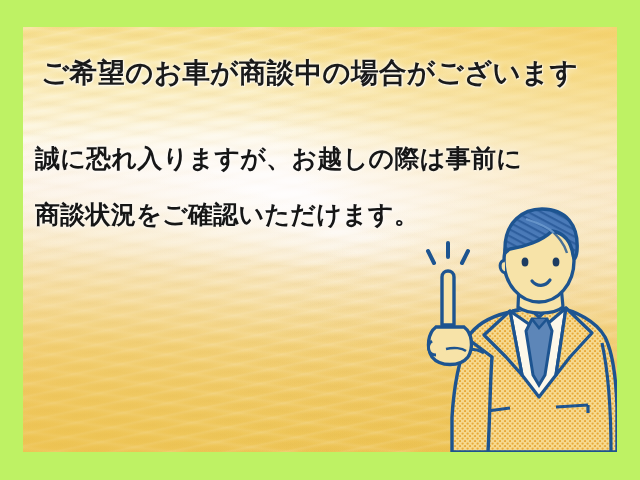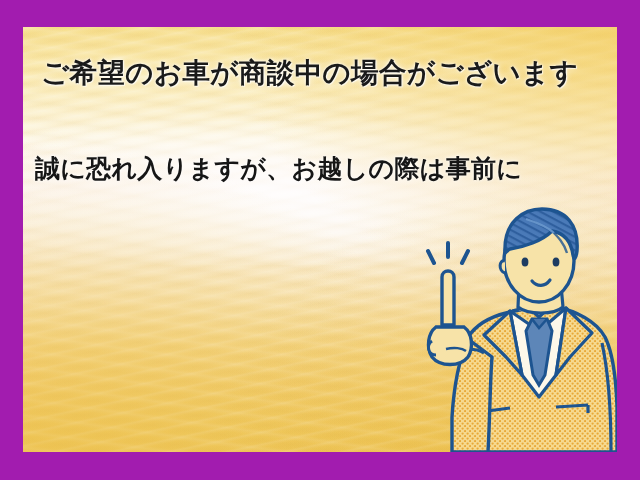--- a/index.html
+++ b/index.html
@@ -12,21 +12,22 @@
     width: 640px;
     height: 480px;
     overflow: hidden;
     font-family: "Liberation Sans", "DejaVu Sans", sans-serif;
   }
 
   #banner {
     position: relative;
     width: 640px;
     height: 480px;
-    background: #a21caf;
+    background: #bef264;
+    font-family: Liberation Serif, serif;
   }
 
   
   #panel {
     position: absolute;
     left: 23px;
     top: 27px;
     width: 594px;
     height: 425px;
     overflow: hidden;
@@ -110,21 +111,21 @@
     text-shadow:
       0 0 3px rgba(255,255,255,0.95),
       0 0 6px rgba(255,255,255,0.75),
       1px 1px 0 rgba(255,255,255,0.6);
     z-index: 6;
   }
 
   #body-lines {
     position: absolute;
     left: 12px;
-    top: 113px;
+    top: 104px;
     width: 560px;
     z-index: 6;
   }
   #body-lines .bline {
     font-size: 25px;
     font-weight: bold;
     color: #161616;
     letter-spacing: 0.3px;
     line-height: 56px;
     white-space: nowrap;
@@ -152,20 +153,21 @@
   <div id="panel">
     <div class="streaks"></div>
     <div class="streaks2"></div>
     <div class="centerglow"></div>
     <div class="cornerglow"></div>
 
     <div id="headline">ご希望のお車が商談中の場合がございます</div>
 
     <div id="body-lines">
       <div class="bline">誠に恐れ入りますが、お越しの際は事前に</div>
+      <div class="bline">商談状況をご確認いただけます。</div>
     </div>
 
     <div id="figure">
       <svg viewBox="0 0 215 245" xmlns="http://www.w3.org/2000/svg" aria-hidden="true">
         <defs>
           <pattern id="suitdots" width="5" height="5" patternUnits="userSpaceOnUse">
             <rect width="5" height="5" fill="#f6d98f"></rect>
             <circle cx="1.6" cy="1.6" r="1.15" fill="#e8a93a"></circle>
             <circle cx="4.1" cy="4.1" r="1.15" fill="#e8a93a"></circle>
           </pattern>

